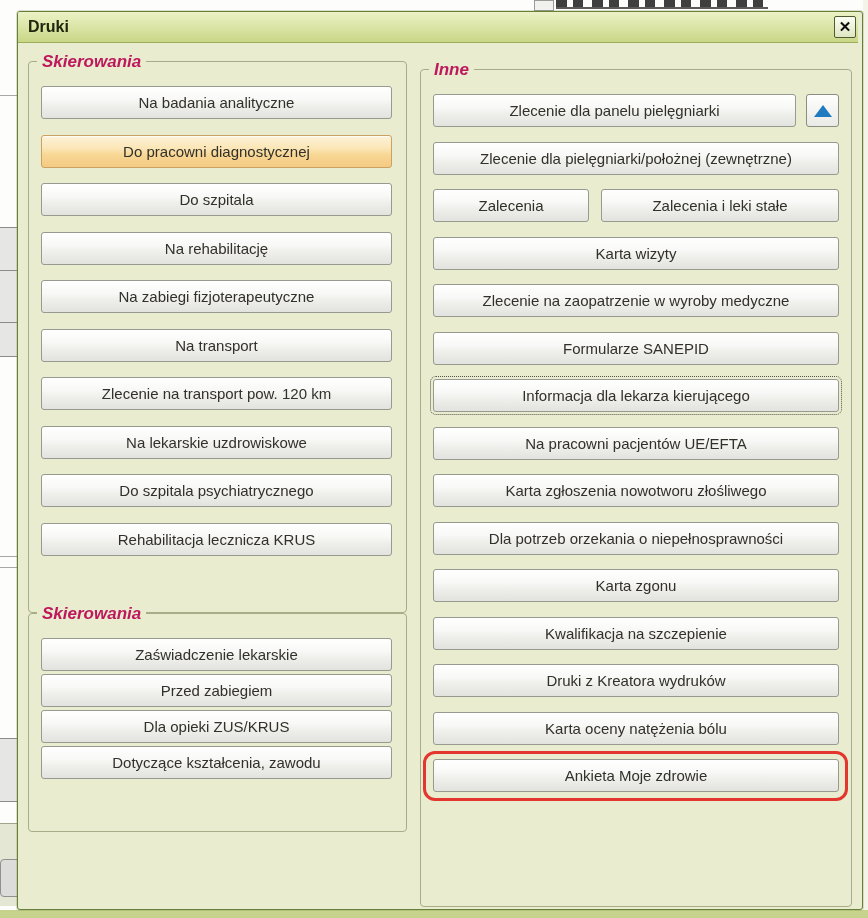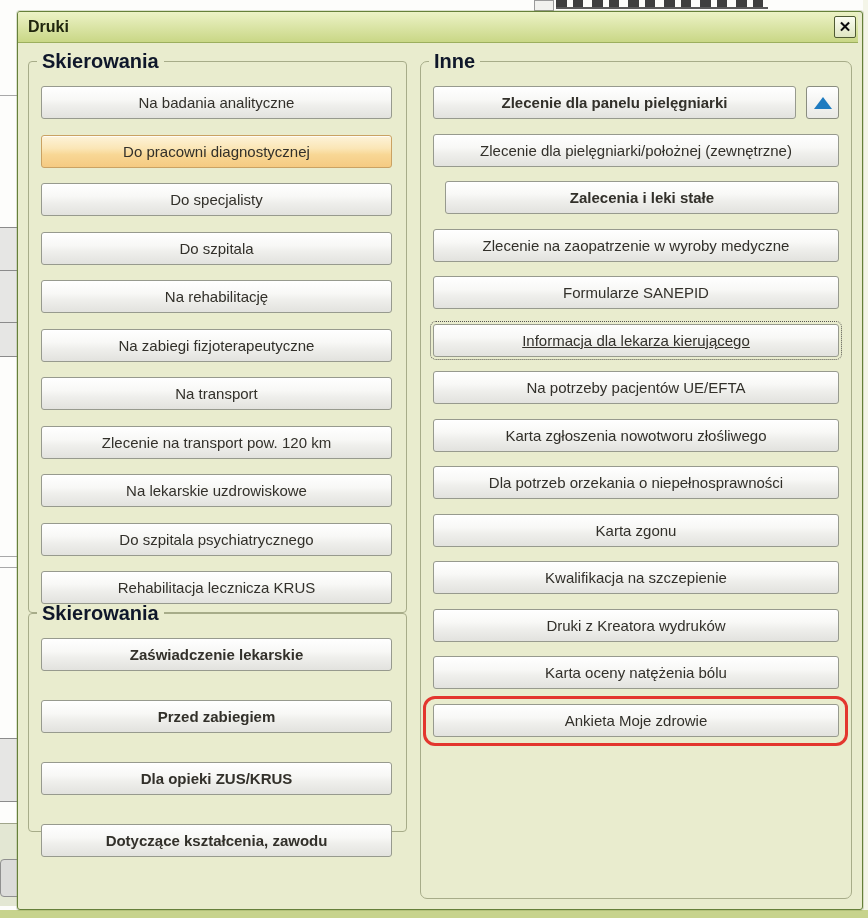--- a/index.html
+++ b/index.html
@@ -35,39 +35,39 @@
     border-bottom:1px solid #9caf5e;border-radius:2px 2px 0 0;
     display:flex;align-items:center;}
   #title{margin-left:10px;font-size:16px;font-weight:bold;color:#20260e;}
   #close-btn{position:absolute;right:6px;top:4px;width:22px;height:22px;box-sizing:border-box;
     border:1px solid #4f5a33;border-radius:2px;background:linear-gradient(#fbfdf2,#dfe6c2);
     display:flex;align-items:center;justify-content:center;
     font-size:15px;font-weight:bold;color:#0d0d0d;cursor:pointer;}
 
   .group{position:absolute;border:1px solid #a7ac89;border-radius:4px;box-sizing:border-box;}
   .group-label{position:absolute;top:-10px;left:8px;padding:0 5px;background:#e9ecce;
-    color:#0f172a;font-size:20px;font-weight:bold;line-height:19px;}
+    color:#be185d;font-size:17px;font-weight:bold;line-height:19px;font-style:italic;}
   .group-body{position:absolute;left:12px;right:14px;top:24px;display:flex;flex-direction:column;}
   #grp-skierowania{left:10px;top:49px;width:379px;height:552px;}
   #grp-skierowania .group-body{gap:15.5px;}
   #grp-orzeczenia{left:10px;top:601px;width:379px;height:219px;}
-  #grp-orzeczenia .group-body{gap:29px;font-weight:bold;}
-  #grp-inne{left:402px;top:49px;width:432px;height:838px;border-radius:7px;}
+  #grp-orzeczenia .group-body{gap:3px;}
+  #grp-inne{left:402px;top:57px;width:432px;height:838px;}
   #grp-inne .group-body{right:12px;gap:14.5px;}
 
   .btn{height:33px;box-sizing:border-box;display:flex;align-items:center;justify-content:center;
     border:1px solid #979a8e;border-radius:3px;
     background:linear-gradient(to bottom,#ffffff 0%,#f8f8f6 40%,#efefec 60%,#e2e2de 100%);
     box-shadow:inset 0 1px 0 rgba(255,255,255,.75);
     font-size:15px;color:#32302a;white-space:nowrap;padding:11px 8px;cursor:pointer;}
   .btn.highlight{background:linear-gradient(to bottom,#fdf3d9 0%,#fbe6b6 40%,#f8d795 60%,#f5ca82 100%);
     border-color:#caa263;}
-  .btn.focused{outline:1px dotted #55544e;outline-offset:2px;text-decoration:underline;}
+  .btn.focused{outline:1px dotted #55544e;outline-offset:2px;}
 
-  .row{display:flex;align-items:flex-end;font-weight:bold;}
+  .row{display:flex;align-items:flex-end;}
   .row .main{flex:0 0 363px;}
   .arrow-btn{width:33px;height:33px;box-sizing:border-box;margin-left:10px;
     border:1px solid #8a8d80;border-radius:3px;
     background:linear-gradient(#ffffff,#e9e9e5);display:flex;align-items:center;justify-content:center;cursor:pointer;}
   .arrow-glyph{width:0;height:0;border-left:9px solid transparent;border-right:9px solid transparent;
     border-bottom:12px solid #1e7bc0;}
   .half-small{flex:0 0 156px;}
   .half-big{flex:1;margin-left:12px;}
 
   .ann-wrap{position:relative;}
@@ -104,21 +104,20 @@
     </div>
     <div id="close-btn">
       <span>✕</span>
     </div>
 
     <div id="grp-skierowania" class="group">
       <span class="group-label">Skierowania</span>
       <div class="group-body">
         <div class="btn">Na badania analityczne</div>
         <div class="btn highlight">Do pracowni diagnostycznej</div>
-        <div class="btn">Do specjalisty</div>
         <div class="btn">Do szpitala</div>
         <div class="btn">Na rehabilitację</div>
         <div class="btn">Na zabiegi fizjoterapeutyczne</div>
         <div class="btn">Na transport</div>
         <div class="btn">Zlecenie na transport pow. 120 km</div>
         <div class="btn">Na lekarskie uzdrowiskowe</div>
         <div class="btn">Do szpitala psychiatrycznego</div>
         <div class="btn">Rehabilitacja lecznicza KRUS</div>
       </div>
     </div>
@@ -137,26 +136,28 @@
       <span class="group-label">Inne</span>
       <div class="group-body">
         <div class="row">
           <div class="btn main">Zlecenie dla panelu pielęgniarki</div>
           <div class="arrow-btn">
             <span class="arrow-glyph"></span>
           </div>
         </div>
         <div class="btn">Zlecenie dla pielęgniarki/położnej (zewnętrzne)</div>
         <div class="row">
+          <div class="btn half-small">Zalecenia</div>
           <div class="btn half-big">Zalecenia i leki stałe</div>
         </div>
+        <div class="btn">Karta wizyty</div>
         <div class="btn">Zlecenie na zaopatrzenie w wyroby medyczne</div>
         <div class="btn">Formularze SANEPID</div>
         <div class="btn focused">Informacja dla lekarza kierującego</div>
-        <div class="btn">Na potrzeby pacjentów UE/EFTA</div>
+        <div class="btn">Na pracowni pacjentów UE/EFTA</div>
         <div class="btn">Karta zgłoszenia nowotworu złośliwego</div>
         <div class="btn">Dla potrzeb orzekania o niepełnosprawności</div>
         <div class="btn">Karta zgonu</div>
         <div class="btn">Kwalifikacja na szczepienie</div>
         <div class="btn">Druki z Kreatora wydruków</div>
         <div class="btn">Karta oceny natężenia bólu</div>
         <div class="ann-wrap">
           <div class="btn">Ankieta Moje zdrowie</div>
           <div class="red-ring"></div>
         </div>

